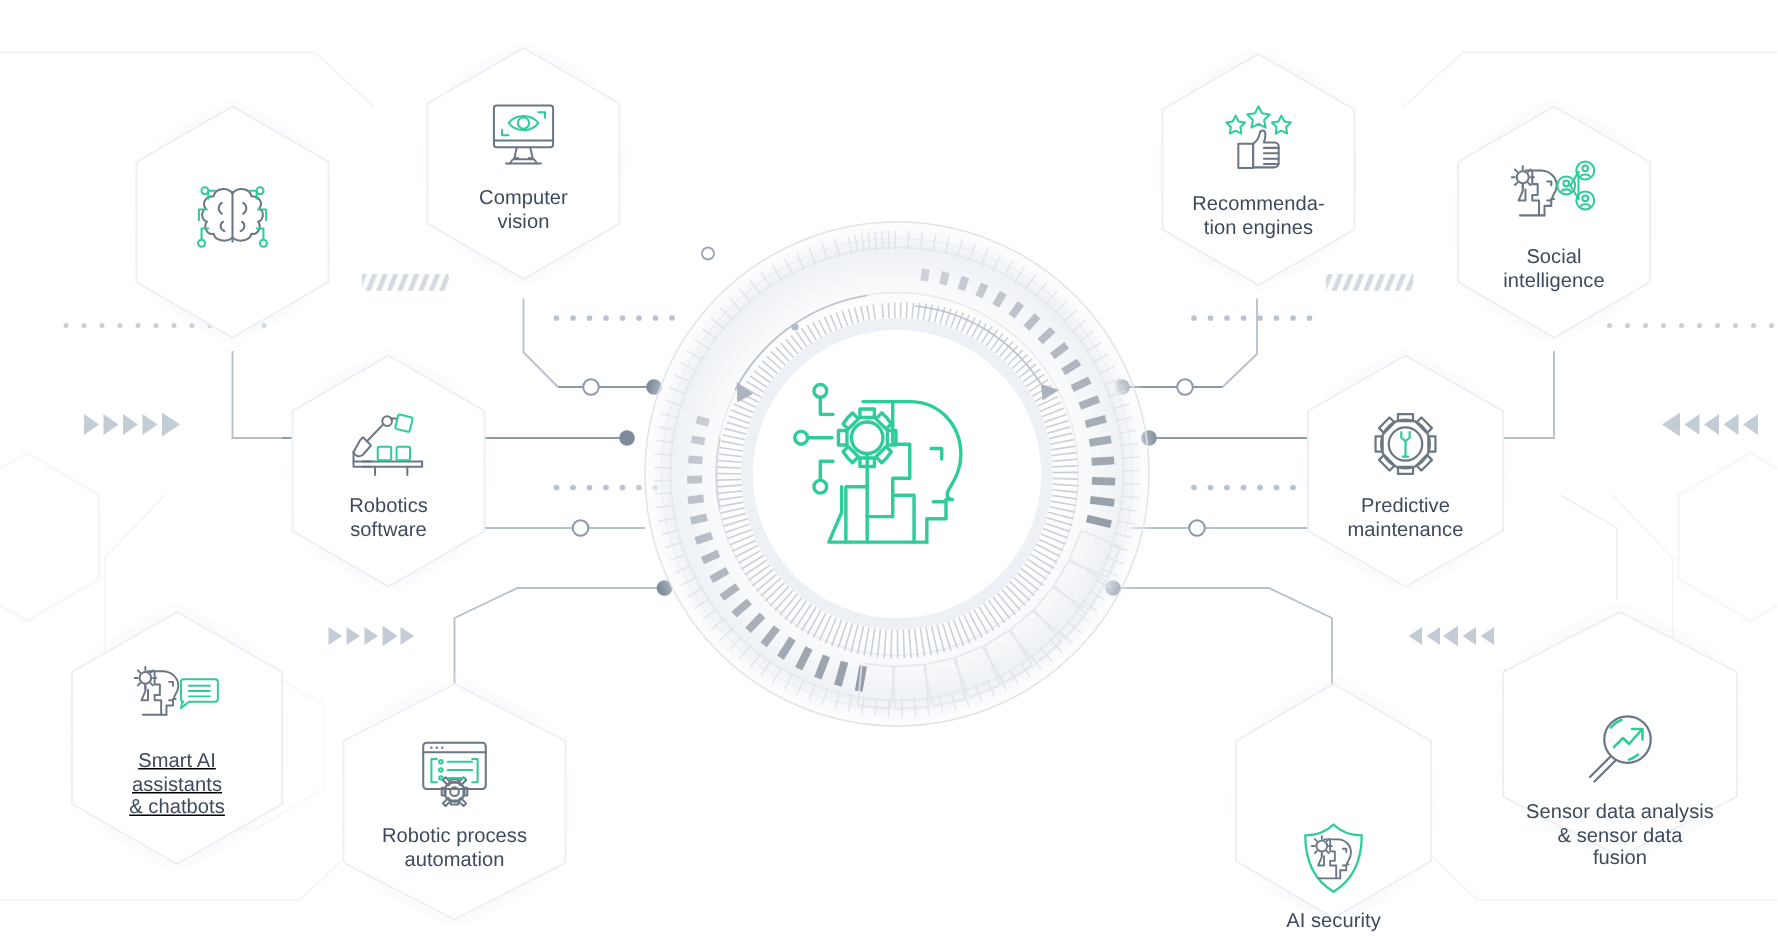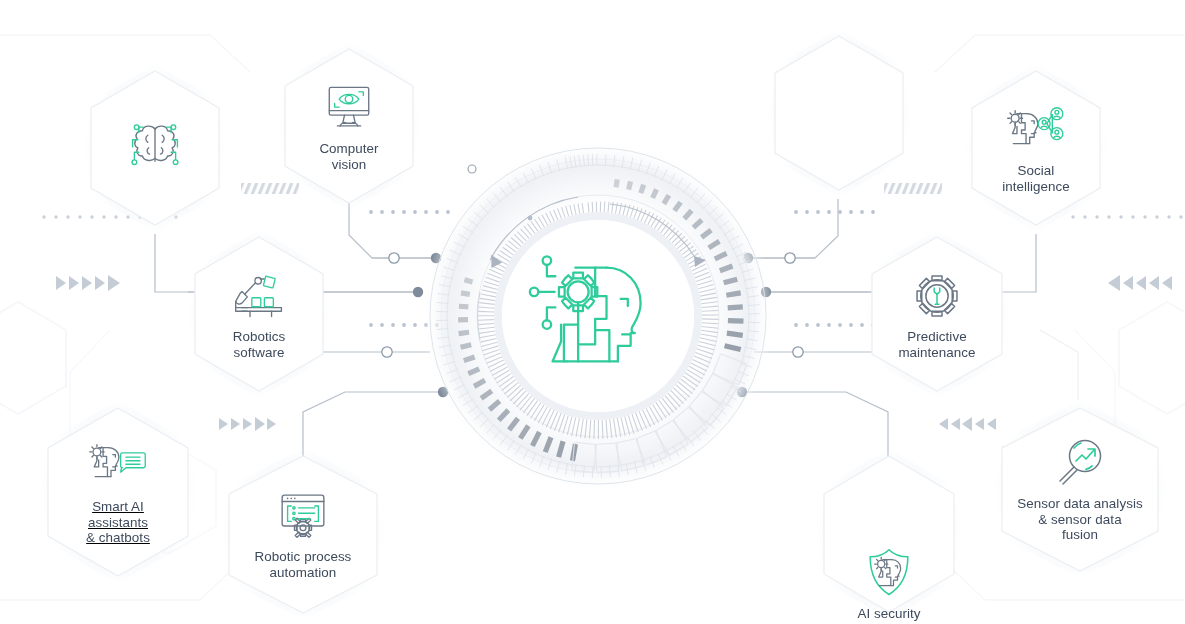--- a/index.html
+++ b/index.html
@@ -691,21 +691,21 @@
           <path d="M51,22 L57,22 L57,30"></path>
           <path d="M14,36 L9,36 L9,44"></path>
           <circle cx="9" cy="47" r="2.6"></circle>
           <path d="M50,36 L55,36 L55,44"></path>
           <circle cx="55" cy="47" r="2.6"></circle>
         </g>
       </svg>
     </div>
   </div>
 
-  <div class="hex" style="left:274px;top:40px;">
+  <div class="hex" style="left:274px;top:23px;">
     <svg class="shell" viewBox="0 0 150 172">
       <polygon points="75,2 146,43 146,129 75,170 4,129 4,43" fill="url(#hexHalo)"></polygon>
       <polygon points="75,9 139,46 139,126 75,163 11,126 11,46" fill="#ffffff" stroke="#eceff3" stroke-width="1.3"></polygon>
     </svg>
     <div class="inner">
       <svg class="icon" viewBox="0 0 64 58" fill="none" stroke-linecap="round" stroke-linejoin="round">
         <g stroke="#6b7785" stroke-width="1.5">
           <rect x="10" y="6" width="44" height="31" rx="2"></rect>
           <path d="M10,32 L54,32"></path>
           <path d="M27,37 L25,46 L39,46 L37,37"></path>
@@ -831,20 +831,40 @@
       <div class="label">Robotic process
 automation</div>
     </div>
   </div>
 
   <div class="hex" style="left:764px;top:27px;">
     <svg class="shell" viewBox="0 0 150 172">
       <polygon points="75,2 146,43 146,129 75,170 4,129 4,43" fill="url(#hexHalo)"></polygon>
       <polygon points="75,9 139,46 139,126 75,163 11,126 11,46" fill="#ffffff" stroke="#eceff3" stroke-width="1.3"></polygon>
     </svg>
+    <div class="inner">
+      <svg class="icon" viewBox="0 0 64 58" fill="none" stroke-linecap="round" stroke-linejoin="round">
+        <g stroke="#2ecc9a" stroke-width="1.5">
+          <path d="M32,2 L34.6,7.2 L40.4,8.1 L36.2,12.2 L37.2,18 L32,15.2 L26.8,18 L27.8,12.2 L23.6,8.1 L29.4,7.2 Z"></path>
+          <path d="M15,9 L17.2,13.4 L22,14.2 L18.5,17.6 L19.3,22.4 L15,20.2 L10.7,22.4 L11.5,17.6 L8,14.2 L12.8,13.4 Z"></path>
+          <path d="M49,9 L51.2,13.4 L56,14.2 L52.5,17.6 L53.3,22.4 L49,20.2 L44.7,22.4 L45.5,17.6 L42,14.2 L46.8,13.4 Z"></path>
+        </g>
+        <g stroke="#6b7785" stroke-width="1.5">
+          <path d="M28,30 C28,30 32,27 33,22 C33.5,19.5 36.5,19.5 37,22 C37.4,25 36,29 36,29 L44,29 C46,29 47,30.5 47,32 L47,44 C47,46 45.5,47.5 43.5,47.5 L28,47.5"></path>
+          <rect x="17" y="30" width="11" height="18"></rect>
+          <path d="M36,33 L47,33"></path>
+          <path d="M36,37 L47,37"></path>
+          <path d="M36,41 L47,41"></path>
+          <path d="M36,45 L47,45"></path>
+          <path d="M28,30 L28,47.5"></path>
+        </g>
+      </svg>
+      <div class="label">Recommenda-
+tion engines</div>
+    </div>
   </div>
 
   <div class="hex" style="left:861px;top:228px;width:152px;">
     <svg class="shell" viewBox="0 0 152 172">
       <polygon points="76,2 148,43 148,129 76,170 4,129 4,43" fill="url(#hexHalo)"></polygon>
       <polygon points="76,9 141,46 141,126 76,163 11,126 11,46" fill="#ffffff" stroke="#eceff3" stroke-width="1.3"></polygon>
     </svg>
     <div class="inner">
       <svg class="icon" viewBox="0 0 58 56" fill="none" stroke-linecap="round" stroke-linejoin="round">
         <g stroke="#6b7785" stroke-width="1.6">
@@ -939,21 +959,21 @@
           <path d="M16.6,15.3 L15.1,13.8"></path>
           <path d="M25.5,24.2 L24,22.7"></path>
           <path d="M16.6,22.7 L15.1,24.2"></path>
           <path d="M25.5,13.8 L24,15.3"></path>
         </g>
       </svg>
       <div class="label">AI security</div>
     </div>
   </div>
 
-  <div class="hex" style="left:990px;top:398px;width:180px;height:182px;">
+  <div class="hex" style="left:990px;top:398px;width:180px;height:182px;justify-content:flex-end;">
     <svg class="shell" viewBox="0 0 180 182">
       <polygon points="90,2 176,46 176,136 90,180 4,136 4,46" fill="url(#hexHalo)"></polygon>
       <polygon points="90,10 168,50 168,133 90,173 12,133 12,50" fill="#ffffff" stroke="#eceff3" stroke-width="1.3"></polygon>
     </svg>
     <div class="inner">
       <svg class="icon" viewBox="0 0 58 52" fill="none" stroke-linecap="round" stroke-linejoin="round">
         <g stroke="#6b7785" stroke-width="1.5">
           <circle cx="34" cy="19" r="15.5"></circle>
           <path d="M23,30 L9,44"></path>
           <path d="M26,33 L12,47"></path>

